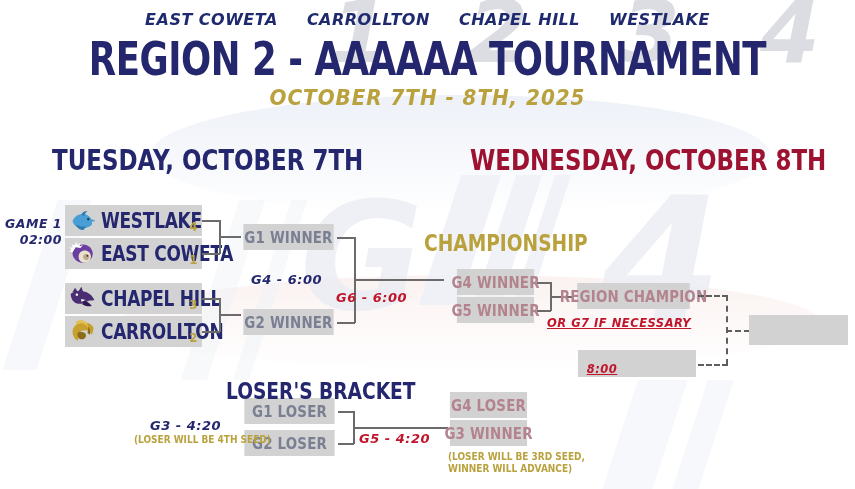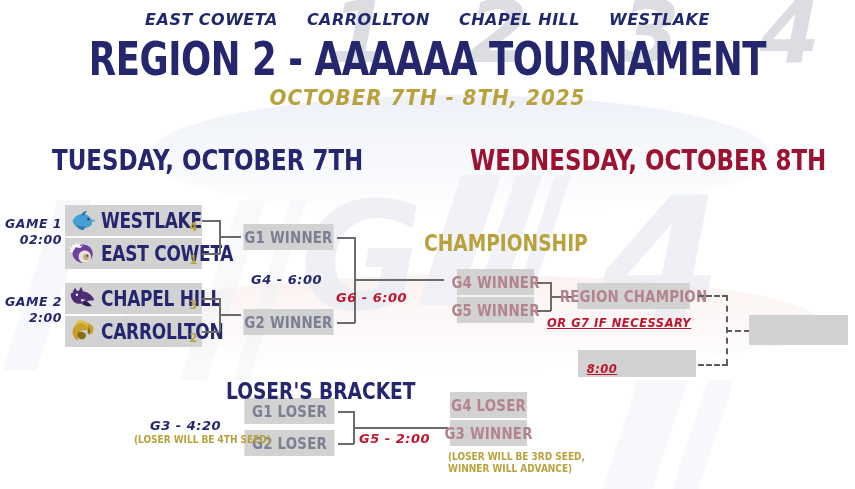--- a/index.html
+++ b/index.html
@@ -307,24 +307,20 @@
       </span>
       <span class="tname">EAST COWETA</span>
       <span class="seed">1</span>
     </div>
 
     <div class="ln ln-h" style="left:202px; top:220px; width:18px;"></div>
     <div class="ln ln-h" style="left:202px; top:253px; width:18px;"></div>
     <div class="ln ln-v" style="left:219px; top:220px; height:34px;"></div>
     <div class="ln ln-h" style="left:219px; top:236px; width:22px;"></div>
 
-    <div class="game-tag" style="left:4px; top:294px; width:58px;">
-      <div>GAME 2</div>
-      <div>2:00</div>
-    </div>
 
     <div class="slot slot-team" style="left:65px; top:283px; width:137px;">
       <span class="logo">
         <svg viewBox="0 0 32 28" width="28" height="26">
           <path d="M2 8c4-3 9-4 14-3 6 1 11 5 13 10-3 1-6 0-9 2-3 2-7 3-11 2-4-1-7-5-7-11z" fill="#4b2d73"></path>
           <path d="M4 6l3-5 3 5z" fill="#4b2d73"></path>
           <path d="M11 5l3-5 2 5z" fill="#4b2d73"></path>
           <path d="M18 16c3 1 6 3 8 6-4 1-8 0-11-2z" fill="#2e1a4d"></path>
           <circle cx="9" cy="9" r="1.4" fill="#ffffff"></circle>
           <path d="M14 14l5 1-5 2z" fill="#ffffff"></path>
@@ -412,21 +408,21 @@
     <div class="glabel g-blue" style="left:150px; top:418px;">G3 - 4:20</div>
     <div class="note" style="left:134px; top:433px;">
       <span>(LOSER WILL BE 4TH SEED)</span>
     </div>
 
     <div class="ln ln-h" style="left:338px; top:411px; width:16px;"></div>
     <div class="ln ln-h" style="left:338px; top:443px; width:16px;"></div>
     <div class="ln ln-v" style="left:353px; top:411px; height:33px;"></div>
     <div class="ln ln-h" style="left:353px; top:427px; width:95px;"></div>
 
-    <div class="glabel g-red" style="left:359px; top:431px;">G5 - 2:00</div>
+    <div class="glabel g-red" style="left:359px; top:431px;">G5 - 4:20</div>
 
     <div class="slot slot-ph ph-red" style="left:447px; top:392px; width:83px;">
       <span>G4 LOSER</span>
     </div>
     <div class="slot slot-ph ph-red" style="left:447px; top:420px; width:83px;">
       <span>G3 WINNER</span>
     </div>
 
     <div class="note" style="left:448px; top:450px;">
       <div>(LOSER WILL BE 3RD SEED,</div>

